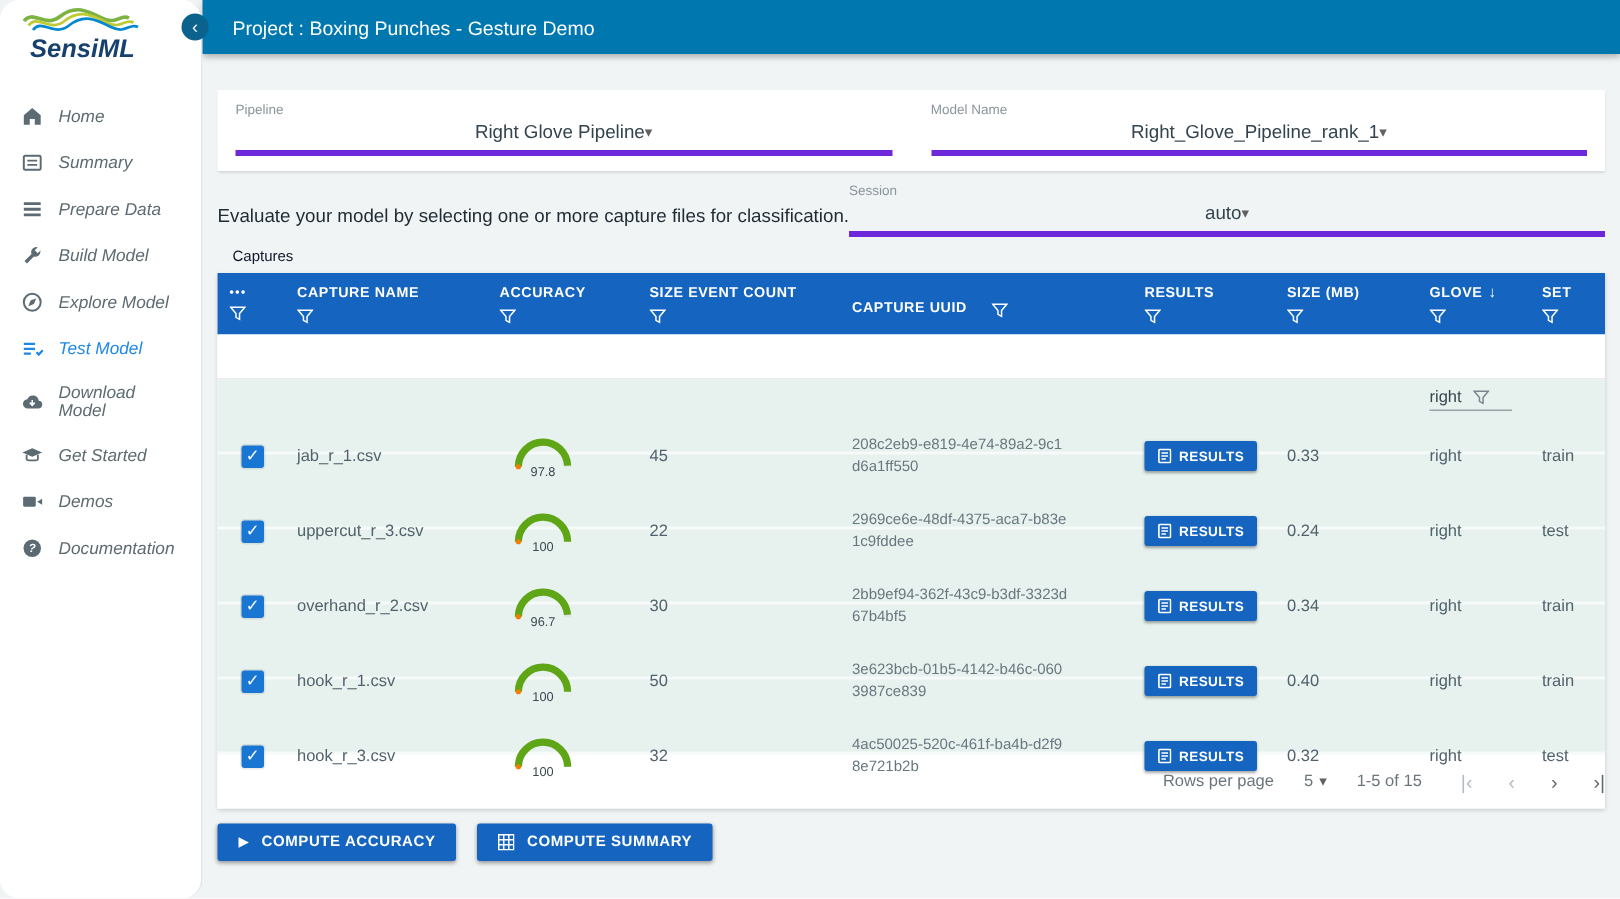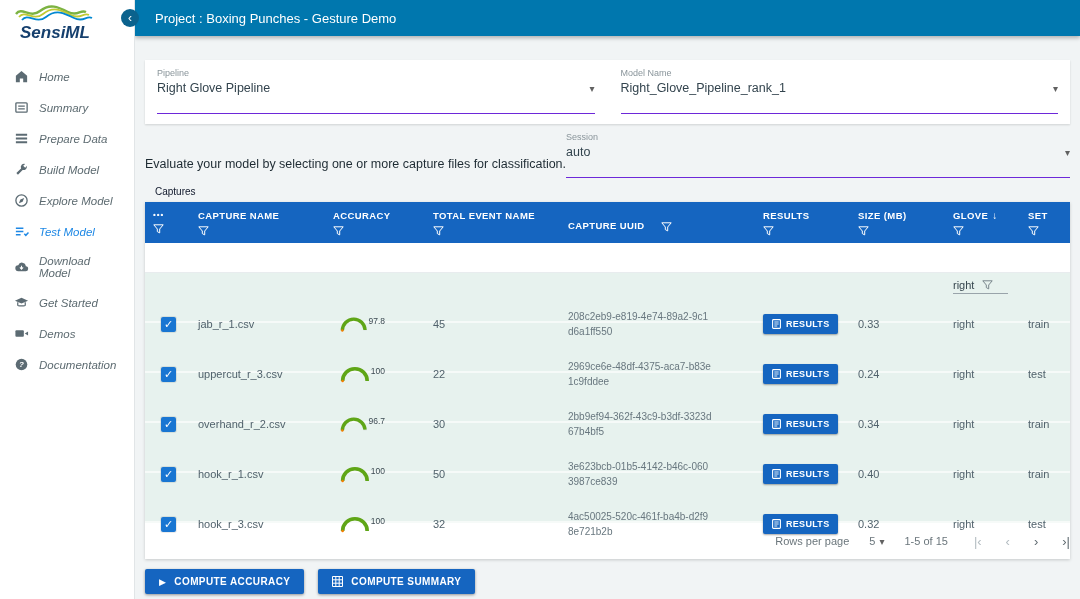--- a/index.html
+++ b/index.html
@@ -1,42 +1,42 @@
 <!DOCTYPE html>
 <html style="--header-bg: #0077AE; --table-header-bg: #1565C0; --button-bg: #1565C0; --row-bg: #E7F2EE; --accent-blue: #1E88E5; --checkbox-blue: #1976D2; --gauge-green: #5FA616;"><head>
 <meta charset="utf-8">
 <style>
   * { margin:0; padding:0; box-sizing:border-box; }
   html,body { width:1080px; height:599px; overflow:hidden; }
   body { position:relative; background:#f1f4f5; font-family:"Liberation Sans","DejaVu Sans",sans-serif; }
 
   
-  .sidebar { position:absolute; left:0; top:0; bottom:0; width:135px; background:#fff; border-right:1px solid #e1e5e7; z-index:3; }
+  .sidebar { position:absolute; left:0; top:0; bottom:0; width:135px; background:#fff; border-right:1px solid #e1e5e7; z-index:3;border-radius:13px; }
   .logo-wrap { padding:3px 6px 0; }
   .nav { margin-top:10px; }
   .nav-item { display:flex; align-items:center; gap:10px; padding:8px 14px; cursor:pointer;font-style:italic; }
   .nav-item .nav-label { font-size:11.5px; color:#5d6b71; }
   .nav-item.active .nav-label { color:var(--accent-blue,#1E88E5); }
   .nav-icon { width:15px; height:15px; display:flex; align-items:center; justify-content:center; }
 
   
   .header { position:absolute; left:135px; right:0; top:0; height:36px; background:var(--header-bg,#0077AE);
             display:flex; align-items:center; padding:0 4px 0 20px; box-shadow:0 2px 4px rgba(0,0,0,.28); z-index:2; overflow:hidden; }
   .header-title { color:#fff; font-size:13px; }
   .header-user { margin-left:auto; display:flex; align-items:center; gap:5px; color:#fff; font-size:11px; white-space:nowrap; cursor:pointer; }
   .collapse-btn { position:absolute; left:121px; top:9px; width:18px; height:18px; border-radius:50%; background:#0b628d;
                   color:#fff; font-size:12px; display:flex; align-items:center; justify-content:center; z-index:4; cursor:pointer; }
 
   
   .main { position:absolute; left:135px; top:36px; right:0; bottom:0; }
   .selects-card { margin:24px 10px 0; background:#fff; box-shadow:0 1px 2px rgba(0,0,0,.14); display:flex; gap:26px; padding:8px 12px 10px; }
   .field { flex:1; }
   .field-label { font-size:9px; color:#8a959b; margin-bottom:3px; }
-  .field-value { display:flex; justify-content:space-between; align-items:center; font-size:12.5px; color:#33444e;
-                 padding-bottom:18px; border-bottom:1px solid #6d28d9; cursor:pointer; }
+  .field-value { display:flex; justify-content:center; align-items:center; font-size:12.5px; color:#33444e;
+                 padding-bottom:5px; border-bottom:4px solid #6d28d9; cursor:pointer; }
   .caret { color:#616161; font-size:10px; }
 
   .eval-row { margin:8px 10px 0; display:flex; justify-content:space-between; align-items:flex-end; }
   .eval-text { font-size:12.5px; color:#1e2b33; padding-bottom:7px; }
   .session-field { width:445px; }
 
   .captures-title { margin:8px 10px 5px 20px; font-size:10px; color:#0f172a; }
 
   
   .table-card { margin:0 10px; background:#fff; box-shadow:0 1px 3px rgba(0,0,0,.18); }
@@ -53,21 +53,21 @@
   .glove-filter { display:inline-flex; align-items:center; gap:8px; border-bottom:1px solid #99a4aa;
                   padding-bottom:2px; font-size:11px; color:#37474f; width:55px; cursor:text; }
   .glove-filter .funnel { color:#7a868c; }
 
   .trow { background:var(--row-bg,#E7F2EE); border-bottom:2px solid #f6faf8; align-items:center; height:50px; }
   .cell { font-size:11px; color:#51626c; padding:0 8px;margin-top:36px; }
   .c-uuid { font-size:10px; color:#68777f; word-break:break-all; line-height:1.5; padding-right:42px; }
   .checkbox { width:15px; height:15px; background:var(--checkbox-blue,#1976D2); border-radius:2px; color:#fff; font-size:11px;
               line-height:15px; text-align:center; margin-left:8px; cursor:pointer; box-shadow:0 0 0 1px rgba(0,0,0,.08); }
 
-  .gauge { display:flex; flex-direction:row; align-items:center; width:46px; margin-left:6px; }
+  .gauge { display:flex; flex-direction:column; align-items:center; width:46px; margin-left:6px; }
   .gauge svg { display:block; }
   .gauge-track { fill:none; stroke:#dde4e1; stroke-width:5; }
   .gauge-val { fill:none; stroke:var(--gauge-green,#5FA616); stroke-width:5; }
   .gauge-num { font-size:8.5px; color:#3c4a52; margin-top:-7px; }
 
   .results-btn { display:inline-flex; align-items:center; gap:5px; background:var(--button-bg,#1565C0); color:#fff; border:none;
                  font-size:9px; font-weight:bold; letter-spacing:.3px; padding:5px 9px; border-radius:2px;
                  box-shadow:0 1px 2px rgba(0,0,0,.35); cursor:pointer; font-family:inherit; }
 
   .pagination { display:flex; align-items:center; justify-content:flex-end; gap:20px; height:36px; padding-right:0;
@@ -241,21 +241,21 @@
             <path d="M0.8 0.8h9.4L6.7 5v3.9L4.3 7.6V5Z" fill="none" stroke="currentColor" stroke-width="1"></path>
           </svg>
       </div>
       <div class="hcell">
         <span>ACCURACY</span>
         <svg class="funnel" width="11" height="10" viewBox="0 0 11 10">
             <path d="M0.8 0.8h9.4L6.7 5v3.9L4.3 7.6V5Z" fill="none" stroke="currentColor" stroke-width="1"></path>
           </svg>
       </div>
       <div class="hcell">
-        <span>TOTAL EVENT NAME</span>
+        <span>SIZE EVENT COUNT</span>
         <svg class="funnel" width="11" height="10" viewBox="0 0 11 10">
             <path d="M0.8 0.8h9.4L6.7 5v3.9L4.3 7.6V5Z" fill="none" stroke="currentColor" stroke-width="1"></path>
           </svg>
       </div>
       <div class="hcell hcell-inline" style="padding-top:12px;">
         <span>CAPTURE UUID</span>
         <svg class="funnel" width="11" height="10" viewBox="0 0 11 10">
             <path d="M0.8 0.8h9.4L6.7 5v3.9L4.3 7.6V5Z" fill="none" stroke="currentColor" stroke-width="1"></path>
           </svg>
       </div>

